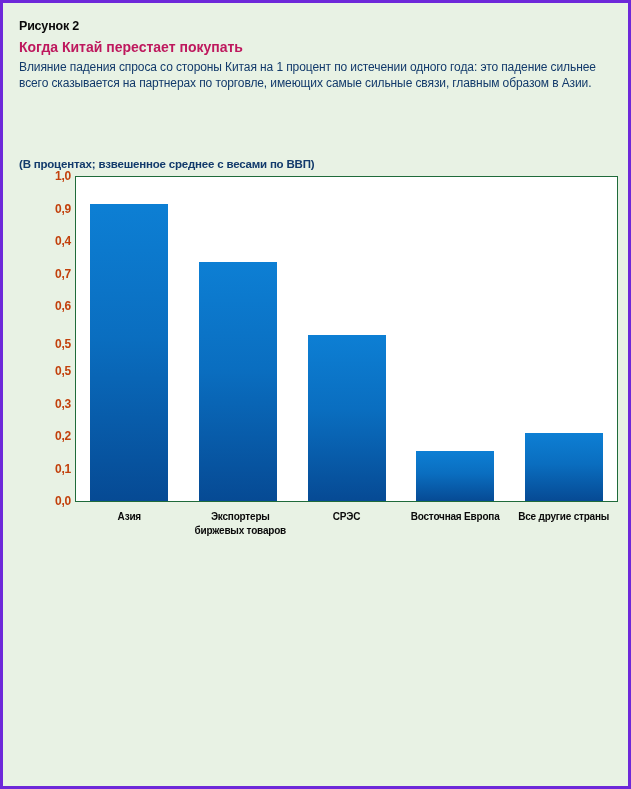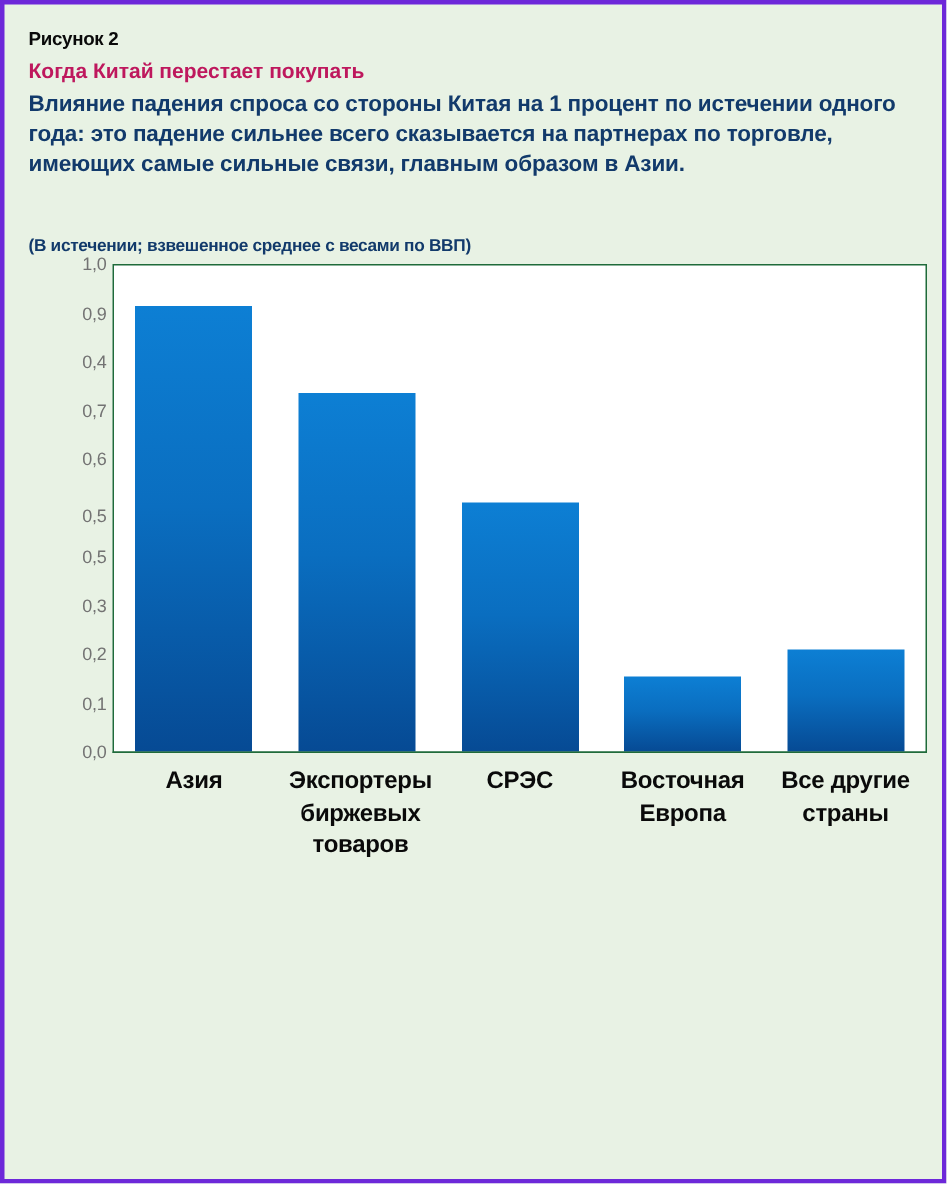--- a/index.html
+++ b/index.html
@@ -32,22 +32,22 @@
     letter-spacing: -0.2px;
     margin-bottom: 6px;
   }
   .fig-title {
     font-size: 14px;
     font-weight: bold;
     color: #be185d;
     margin-bottom: 5px;
   }
   .fig-subtitle {
-    font-size: 15px;
-    font-weight: bold;
+    font-size: 12px;
+    font-weight: normal;
     color: #123a6b;
     line-height: 1.32;
     letter-spacing: -0.1px;
     width: 585px;
   }
   .fig-units {
     position: absolute;
     left: 16px;
     top: 155px;
     font-size: 11.5px;
@@ -80,22 +80,22 @@
     width: 543px;
     height: 1px;
     background: #1f6b3a;
   }
   .ytick {
     position: absolute;
     right: 0px;
     width: 48px;
     text-align: right;
     font-size: 12px;
-    font-weight: normal;
-    color: #737373;
+    font-weight: bold;
+    color: #c2410c;
     transform: translateY(-50%);
     letter-spacing: -0.2px;
   }
   .ytick-holder {
     position: absolute;
     left: 0;
     top: 0;
     width: 52px;
     height: 326px;
   }
@@ -117,39 +117,39 @@
     position: absolute;
     left: 56px;
     top: 334px;
     width: 543px;
     height: 70px;
   }
   .xlabel {
     position: absolute;
     top: 0;
     text-align: center;
-    font-size: 16px;
+    font-size: 10px;
     font-weight: bold;
     color: #0a0a0a;
     line-height: 1.35;
     letter-spacing: -0.2px;
   }
 </style>
 </head>
 <body>
 
 <div class="figure">
 
   <div class="head">
     <div class="fig-label">Рисунок 2</div>
     <div class="fig-title">Когда Китай перестает покупать</div>
     <div class="fig-subtitle">Влияние падения спроса со стороны Китая на 1 процент по истечении одного года: это падение сильнее всего сказывается на партнерах по торговле, имеющих самые сильные связи, главным образом в Азии.</div>
   </div>
 
-  <div class="fig-units">(В истечении; взвешенное среднее с весами по ВВП)</div>
+  <div class="fig-units">(В процентах; взвешенное среднее с весами по ВВП)</div>
 
   <div class="plot-wrap">
     <div class="plot-bg"></div>
     <div class="ytick-holder" id="ytick-holder">
         <div class="ytick" style="top: 325px;">0,0</div>
         <div class="ytick" style="top: 292.5px;">0,1</div>
         <div class="ytick" style="top: 260px;">0,2</div>
         <div class="ytick" style="top: 227.5px;">0,3</div>
         <div class="ytick" style="top: 195px;">0,5</div>
         <div class="ytick" style="top: 168px;">0,5</div>

